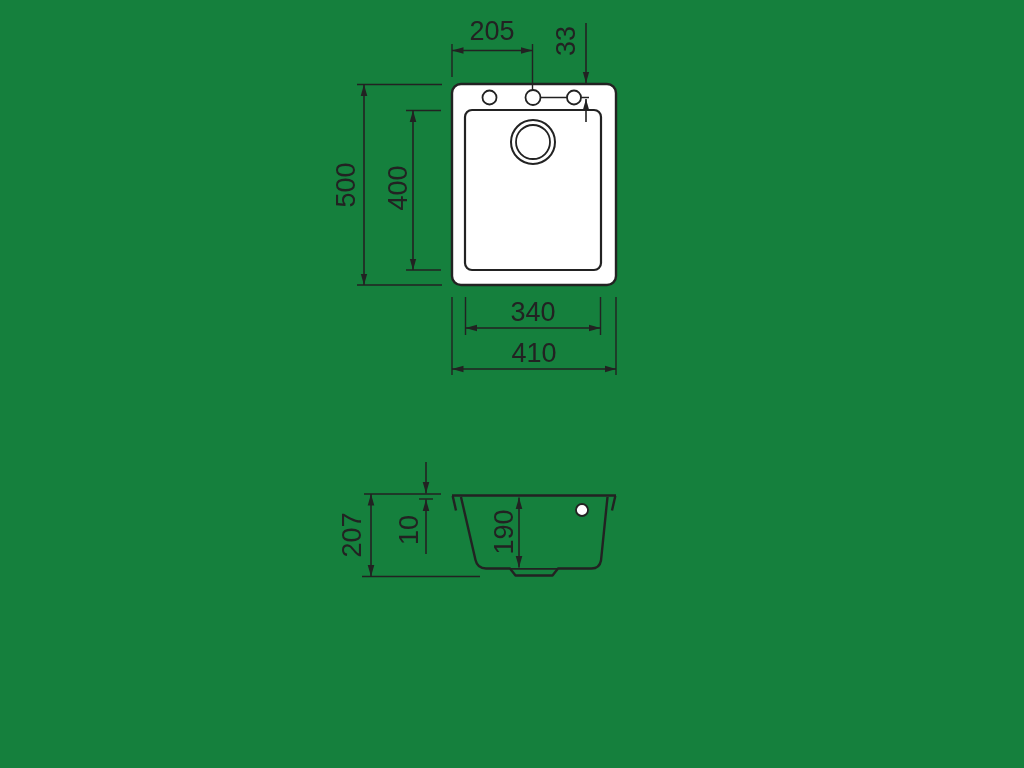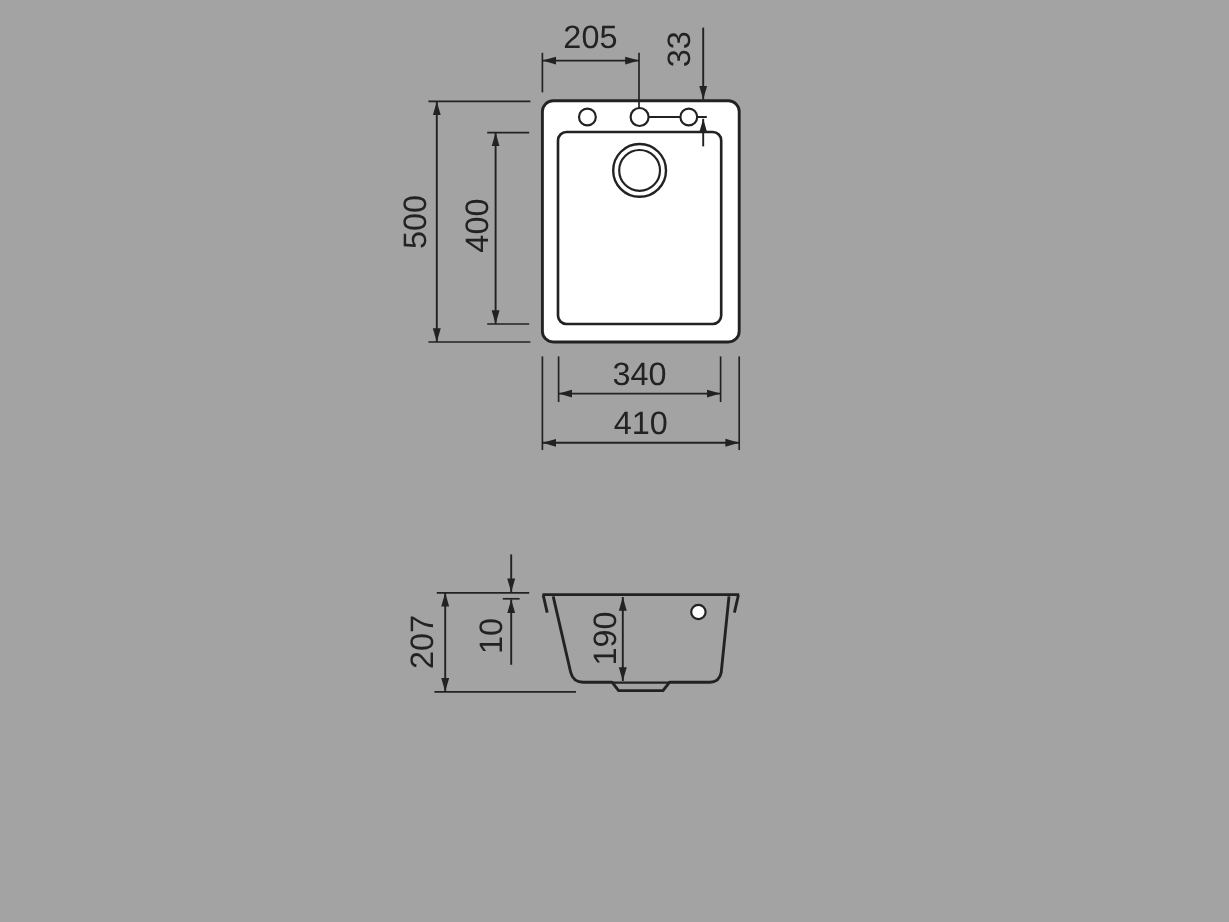--- a/index.html
+++ b/index.html
@@ -1,16 +1,16 @@
 <!DOCTYPE html>
 <html><head>
 <meta charset="utf-8">
 <style>
   html, body { margin: 0; padding: 0; background: #ffffff; }
-  .canvas { width: 1024px; height: 768px; position: relative; background: #a3a3a3; overflow: hidden; }
+  .canvas { width: 1024px; height: 768px; position: relative; background: #15803d; overflow: hidden; }
   svg { display: block; }
   .outline { fill: #ffffff; stroke: #222222; stroke-width: 2.4; }
   .profile { fill: none; stroke: #222222; stroke-width: 2.4; stroke-linejoin: round; }
   .thin    { fill: #ffffff; stroke: #222222; stroke-width: 1.8; }
   .dimline { stroke: #222222; stroke-width: 1.6; fill: none; }
   .extline { stroke: #222222; stroke-width: 1.4; fill: none; }
   .dimtext {
     font-family: "Liberation Sans", "DejaVu Sans", sans-serif;
     font-size: 27px;
     fill: #222222;

